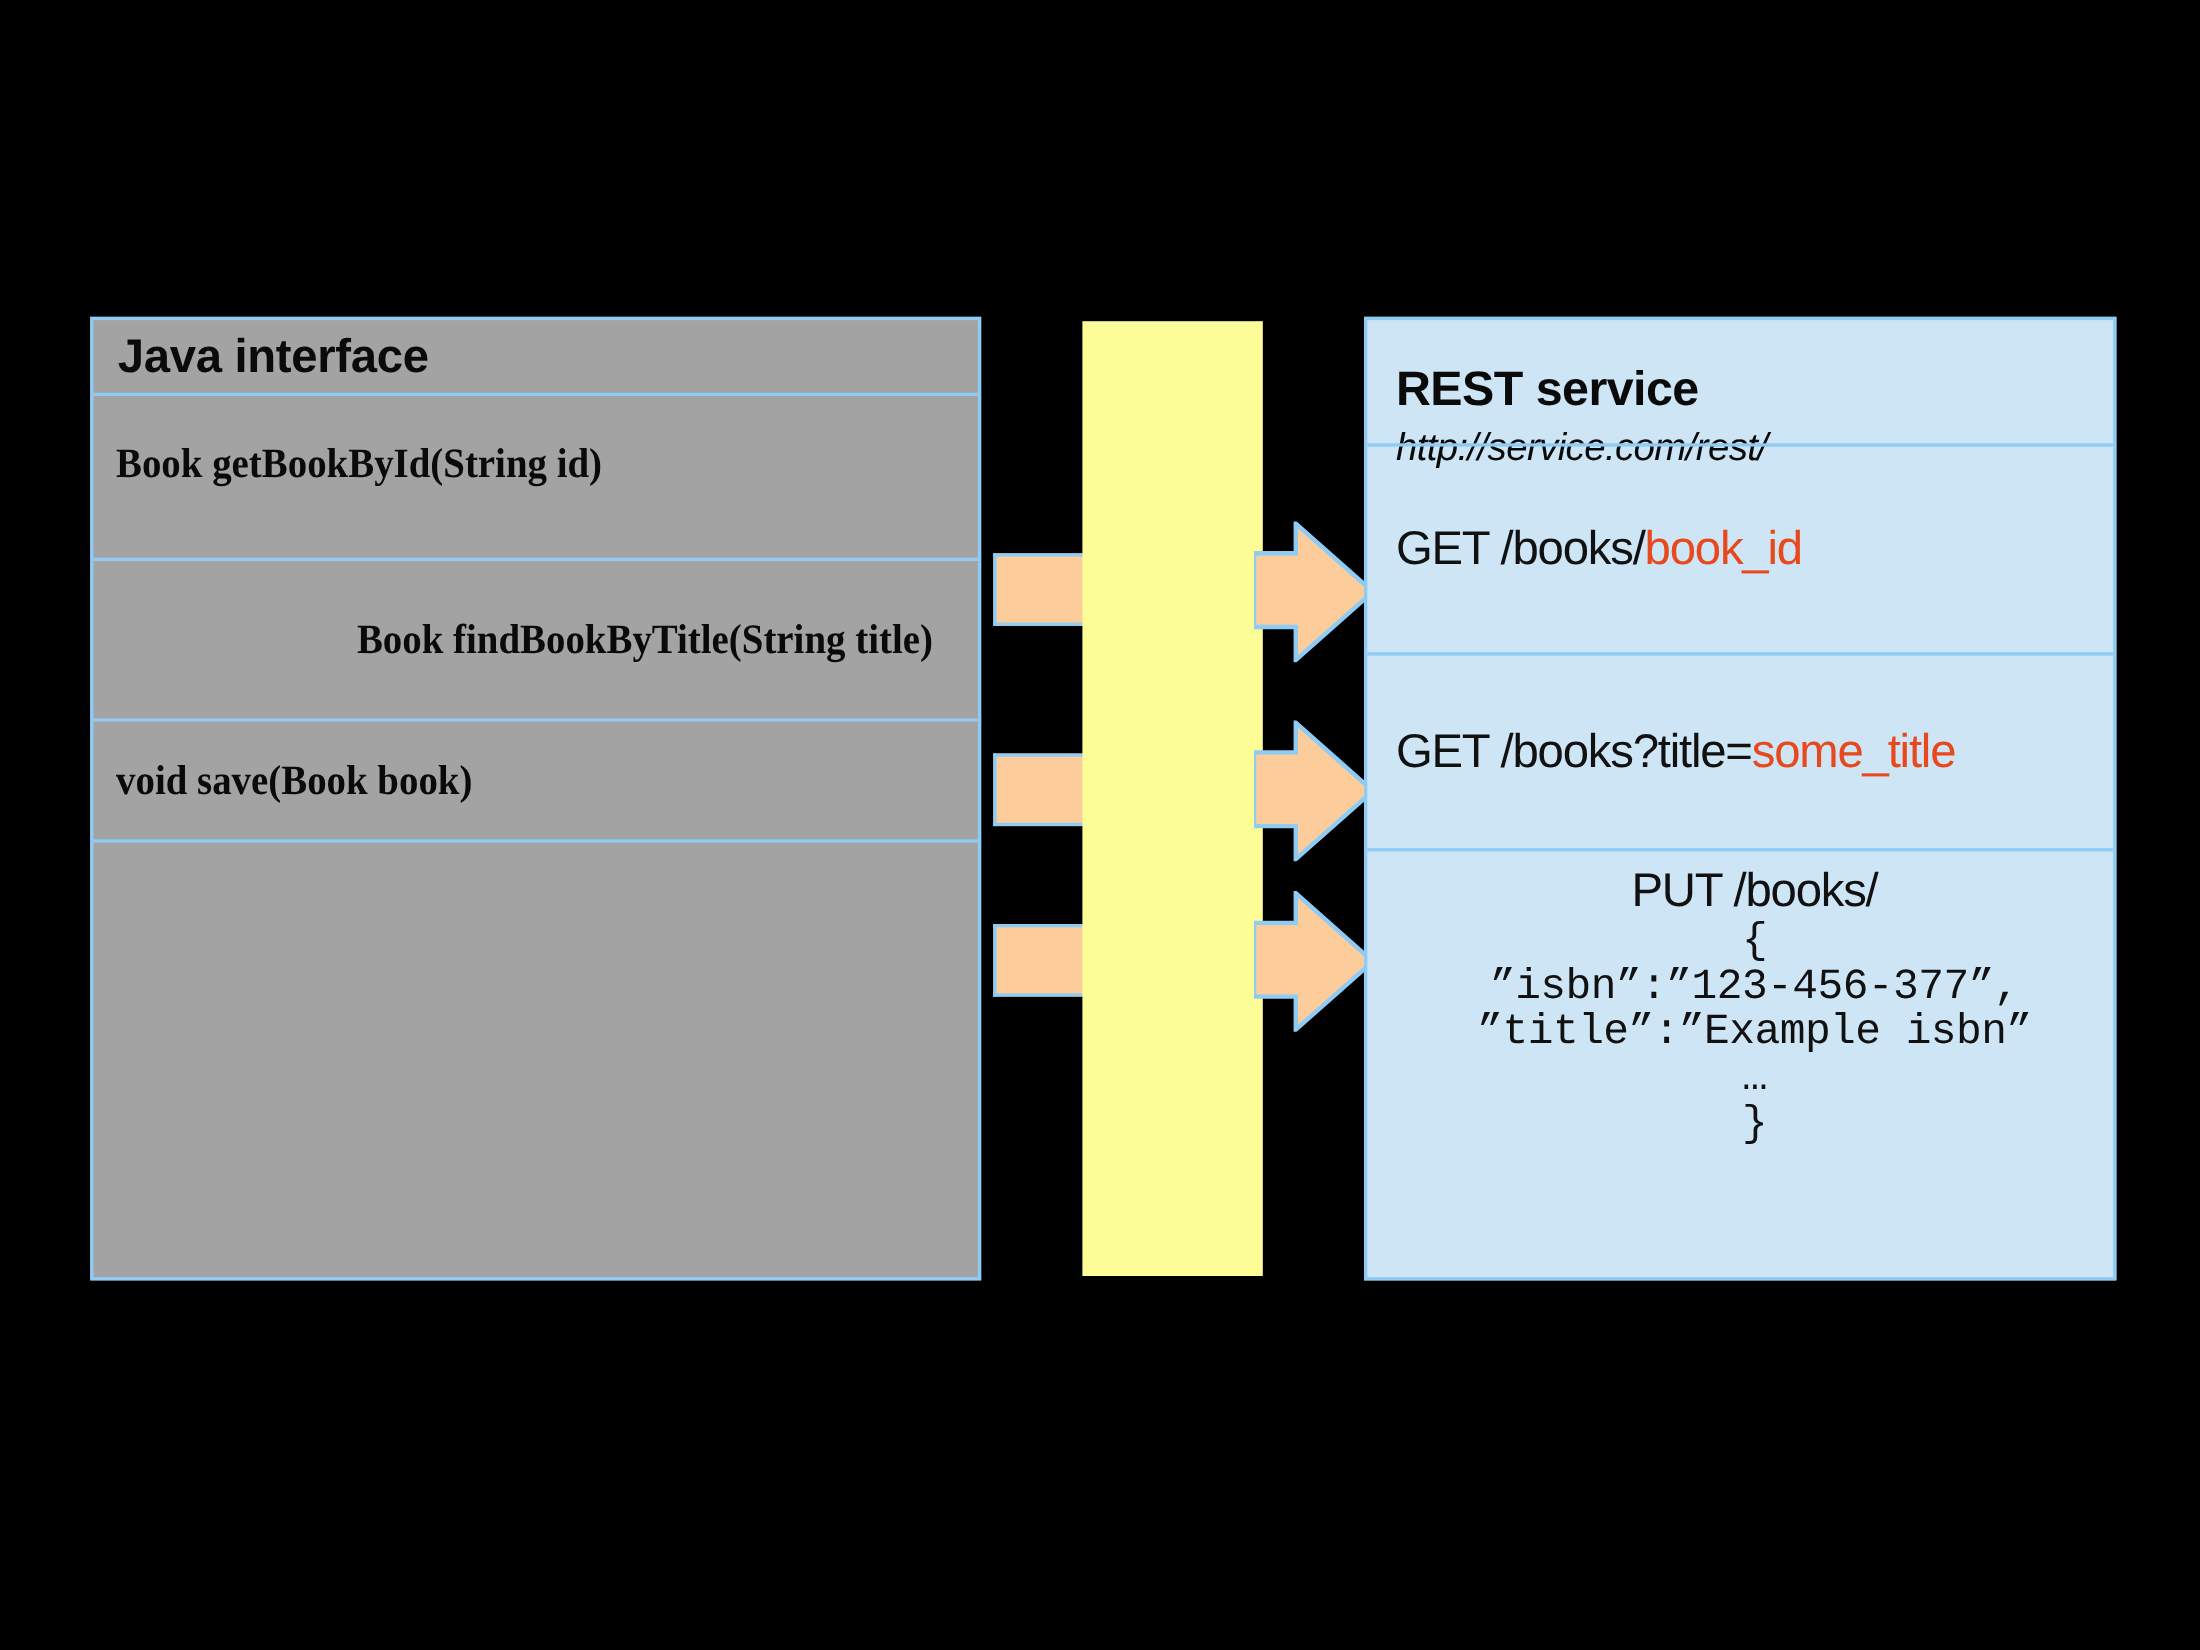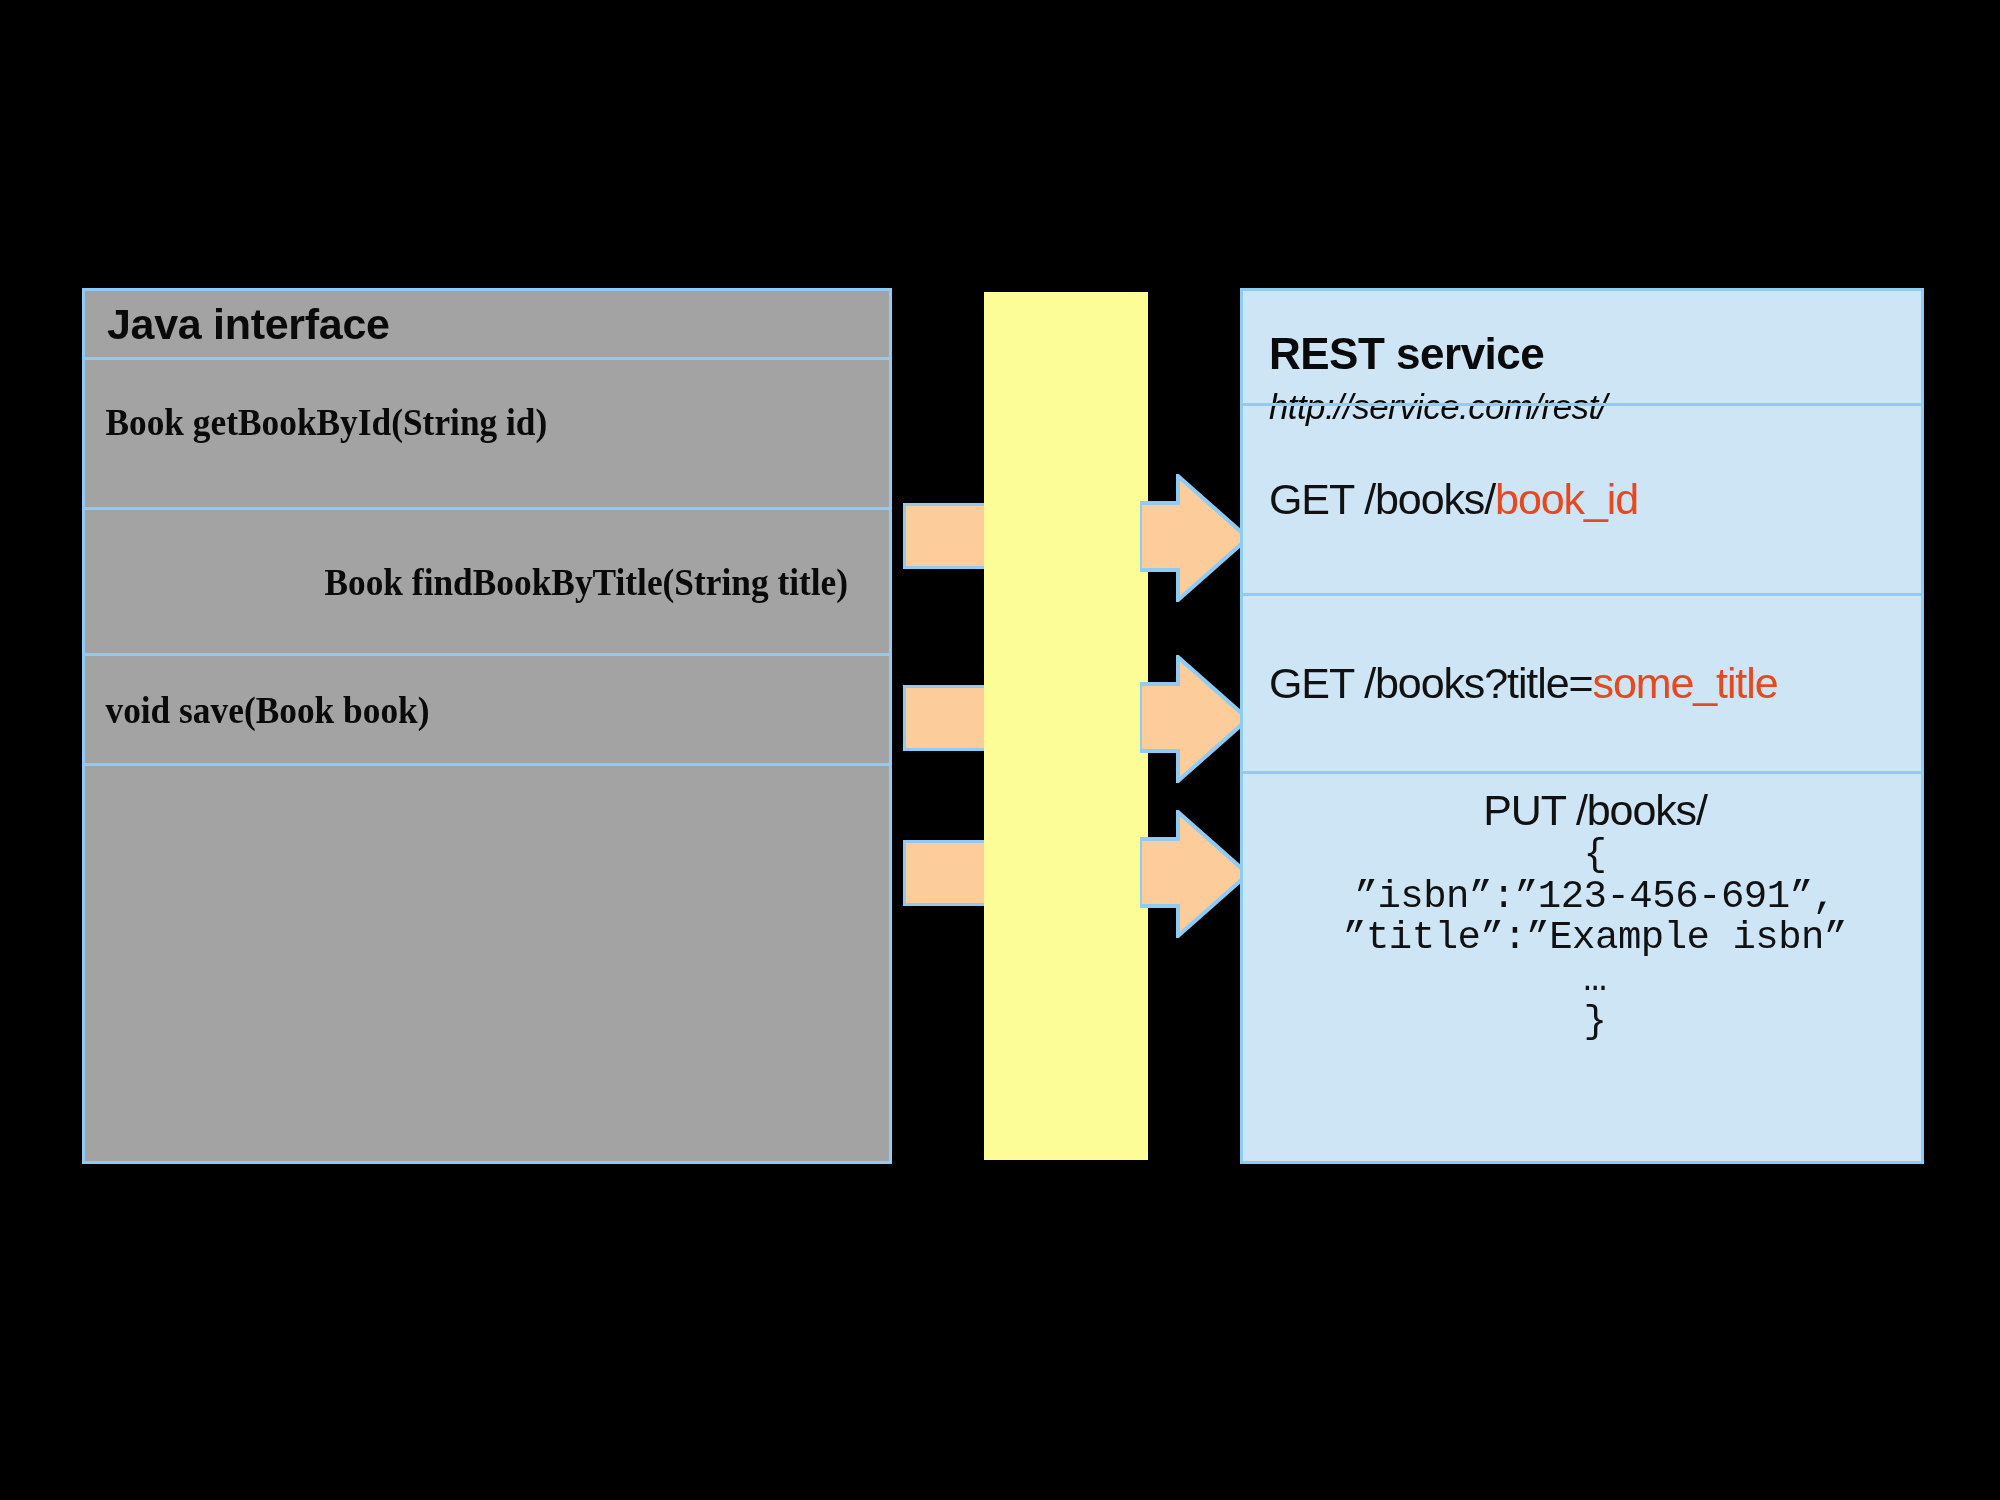--- a/index.html
+++ b/index.html
@@ -217,20 +217,20 @@
       <span class="rest-line">
         <span>GET /books?title=</span><span class="param">some_title</span>
       </span>
     </div>
 
     <div class="panel-row row-div rest-body" style="top:480px;height:390px;">
       <span class="rest-line" style="padding-left:0;">
         <span>PUT /books/</span><span class="param"></span>
       </span>
       <span class="json-line">{</span>
-      <span class="json-line">”isbn”:”123-456-691”,</span>
+      <span class="json-line">”isbn”:”123-456-377”,</span>
       <span class="json-line">”title”:”Example isbn”</span>
       <span class="json-line">…</span>
       <span class="json-line">}</span>
     </div>
   </div>
 
 </div>
 
 </body></html>

